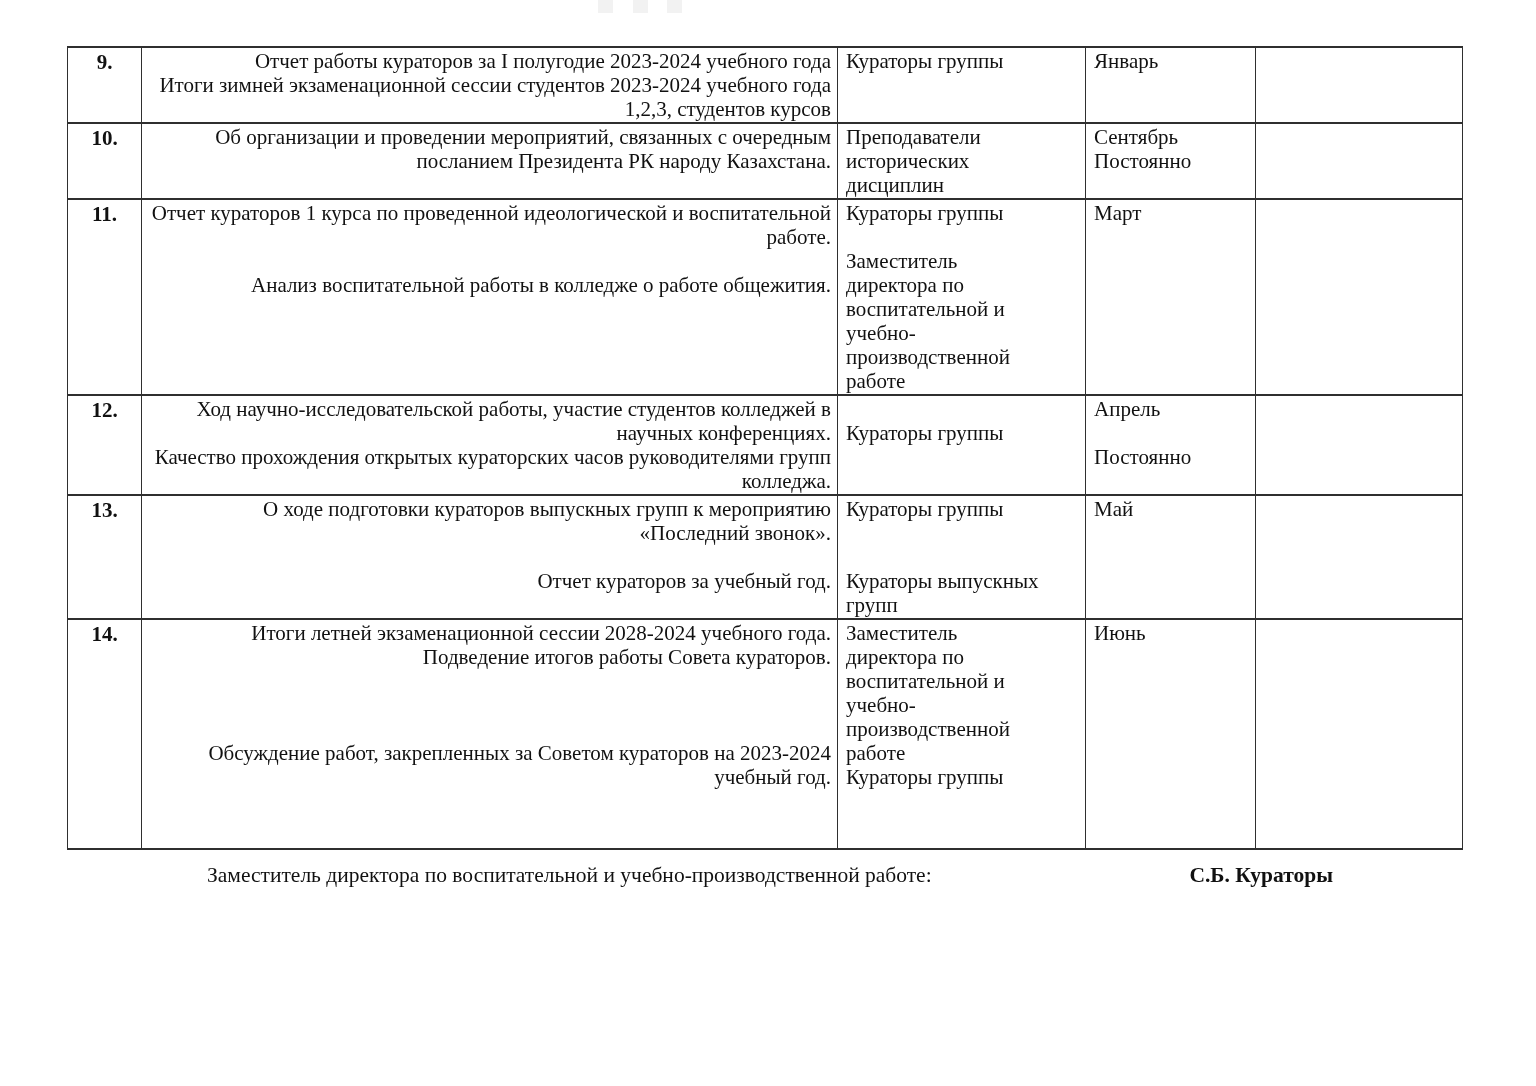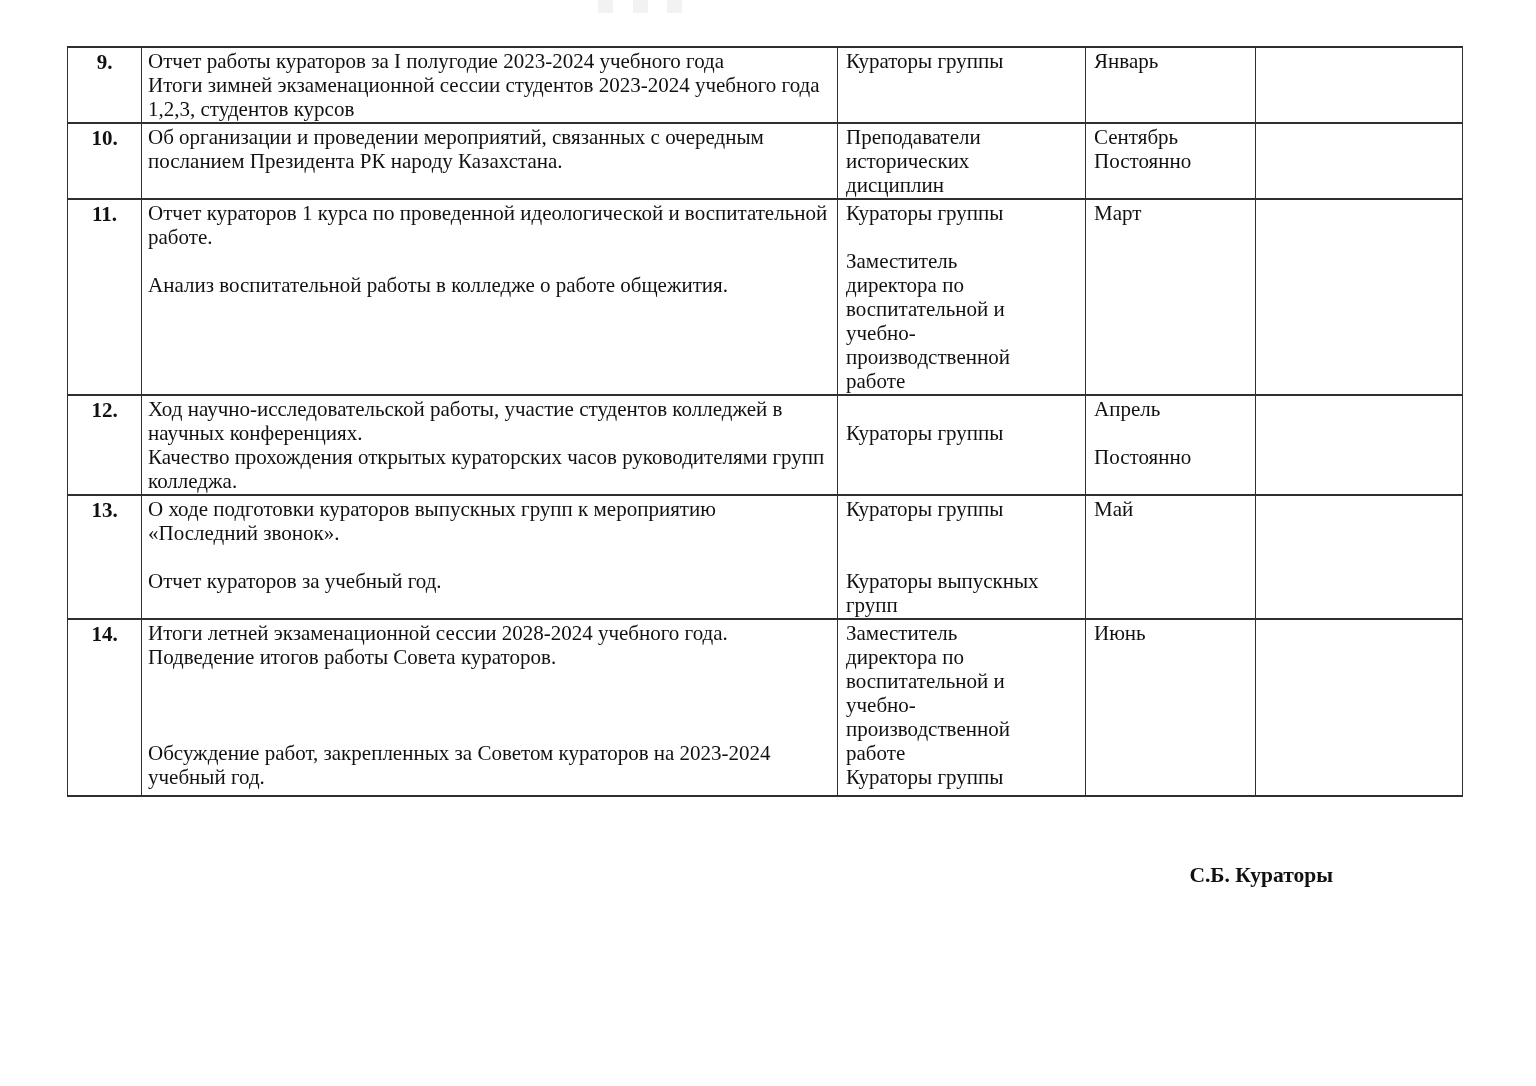--- a/index.html
+++ b/index.html
@@ -29,30 +29,30 @@
     border-bottom:2px solid #2f2f2f;
     vertical-align:top;
     padding:1px 6px;
     overflow:hidden;
   }
   td.num{
     font-weight:bold;
     text-align:center;
     padding-top:2px;
   }
-  td.activity{text-align:left;}
+  td.activity{text-align:right;}
   td.responsible{padding:1px 36px 1px 8px;}
   td.timing{padding:1px 8px;}
   .para{min-height:24px;}
   tr.r0{height:76px;}
   tr.r1{height:69px;}
   tr.r2{height:175px;}
   tr.r3{height:98px;}
   tr.r4{height:122px;}
-  tr.r5{height:177px;}
+  tr.r5{height:230px;}
   .signature{
     position:absolute;
     left:67px;right:67px;top:862px;
     display:flex;
     align-items:baseline;
     font-size:21.5px;
     line-height:26px;
   }
   .signature .label{margin-left:140px;}
   .signature .name{
@@ -173,14 +173,15 @@
         </td>
       <td class="timing">
           <div class="para">Июнь</div>
         </td>
       <td class="note"></td>
     </tr>
   </tbody>
 </table>
 
 <div class="signature">
+  <span class="label">Заместитель директора по воспитательной и учебно-производственной работе:</span>
   <span class="name">С.Б. Кураторы</span>
 </div>
 
 </body></html>

